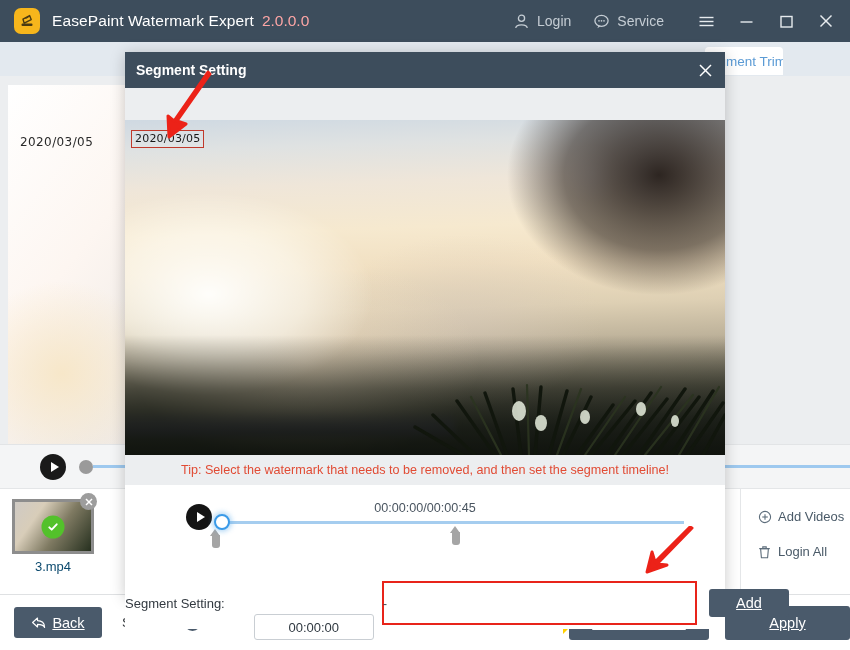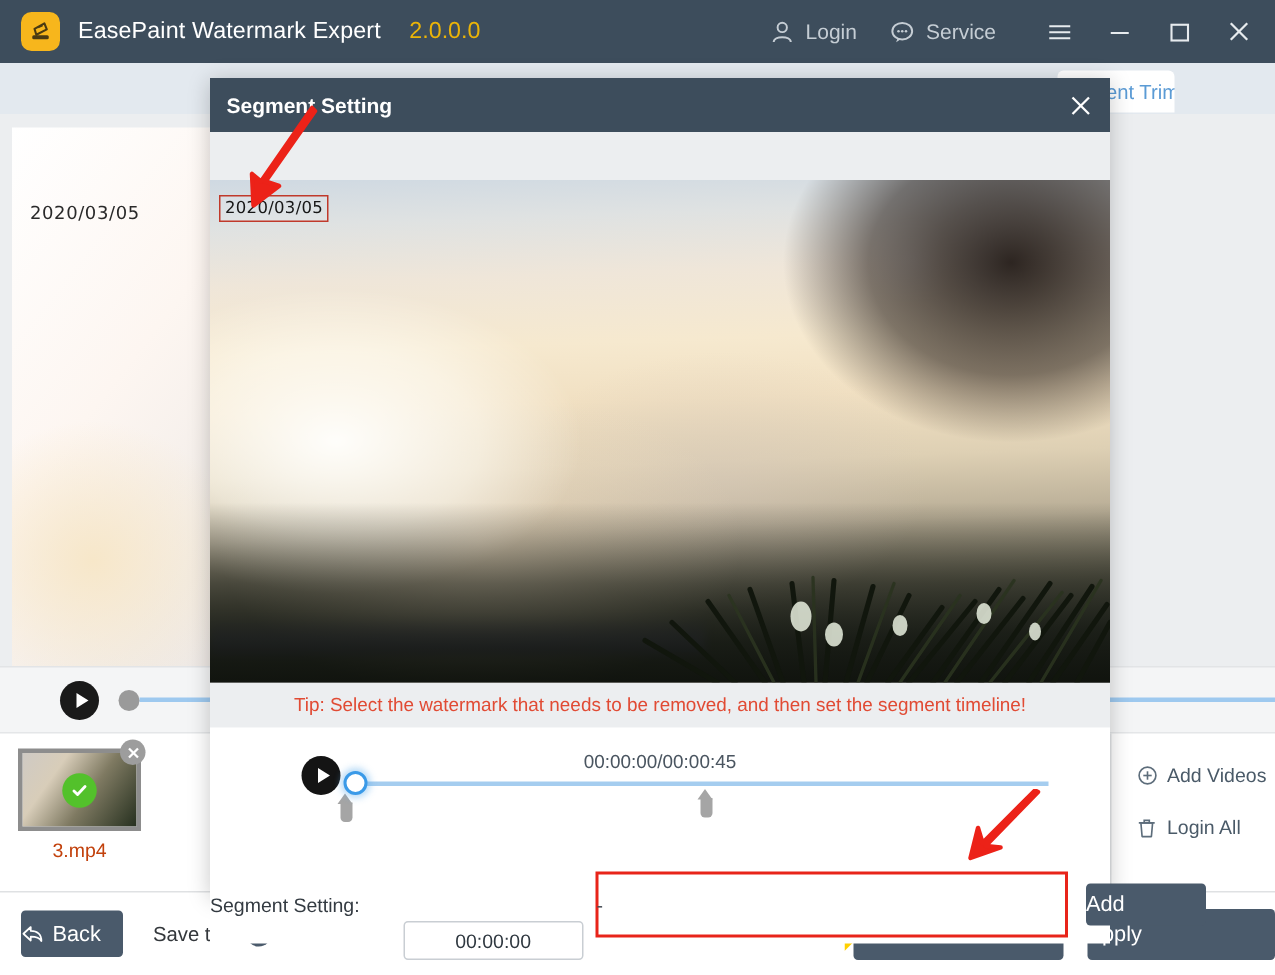--- a/index.html
+++ b/index.html
@@ -31,22 +31,22 @@
   }
   .app-logo svg { display: block; }
   .app-title {
     margin-left: 12px;
     color: #ffffff;
     font-size: 15.5px;
     letter-spacing: .1px;
     white-space: nowrap;
   }
   .app-version {
-    margin-left: 19px;
-    color: #eab308;
+    margin-left: 8px;
+    color: #fca5a5;
     font-size: 15.5px;
   }
   .tb-spacer { flex: 1 1 auto; }
   .tb-item {
     display: flex; align-items: center;
     color: #c5cdd4;
     font-size: 14px;
     margin-right: 22px;
     cursor: pointer;
     white-space: nowrap;
@@ -159,21 +159,21 @@
   }
   .thumb-x {
     position: absolute; left: 68px; top: -6px;
     width: 17px; height: 17px; border-radius: 50%;
     background: #9d9d9d;
     display: flex; align-items: center; justify-content: center;
     cursor: pointer; z-index: 3;
   }
   .thumb-name {
     margin-top: 5px; text-align: center;
-    font-size: 13px; color: #c2410c;
+    font-size: 13px; color: #0c4a6e;
   }
   .rightpanel {
     position: absolute; left: 740px; top: 0;
     width: 110px; height: 106px;
     border-left: 1px solid #e4e6e8;
     padding-top: 20px;
     padding-left: 16px;
   }
   .rp-item {
     display: flex; align-items: center;
@@ -192,25 +192,25 @@
     display: flex; align-items: center;
   }
   .btn {
     background: #4a5a6b;
     color: #ffffff;
     border: none;
     font-family: "Liberation Sans", sans-serif;
     font-size: 14.5px;
     border-radius: 3px;
     cursor: pointer;
-    display: flex; align-items: center; justify-content: flex-start;
+    display: flex; align-items: center; justify-content: center; text-decoration: underline;
   }
   .btn-back {
     margin-left: 14px;
-    width: 68px; height: 31px;
+    width: 88px; height: 31px;
   }
   .btn-back .bk-ico { margin-right: 6px; display: flex; }
   .saveto {
     margin-left: 20px;
     display: flex; align-items: center;
     font-size: 13.5px; color: #33373b;
     white-space: nowrap;
   }
   .radio {
     width: 17px; height: 17px; border-radius: 50%;
@@ -246,21 +246,21 @@
     color: #d03a1a;
     transform: rotate(-45deg);
     letter-spacing: .3px;
   }
   .btn-apply {
     width: 125px; height: 34px;
   }
 
   
   .modal {
-    position: absolute; left: 140px; top: 52px;
+    position: absolute; left: 125px; top: 52px;
     width: 600px; height: 545px;
     background: #eceef0;
     box-shadow: 0 2px 14px rgba(0,0,0,.22);
     z-index: 20;
   }
   .modal-head {
     height: 36px;
     background: #3d4d5c;
     display: flex; align-items: center;
     position: relative;

